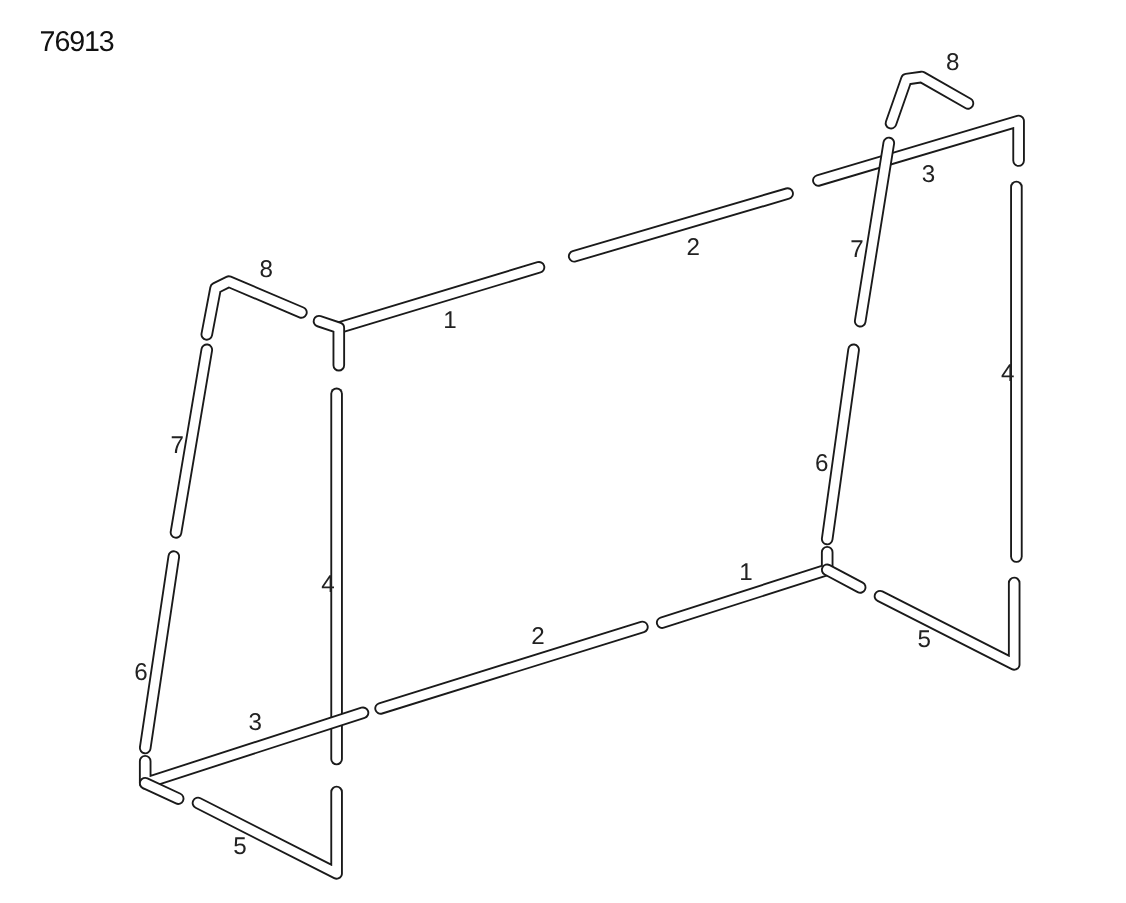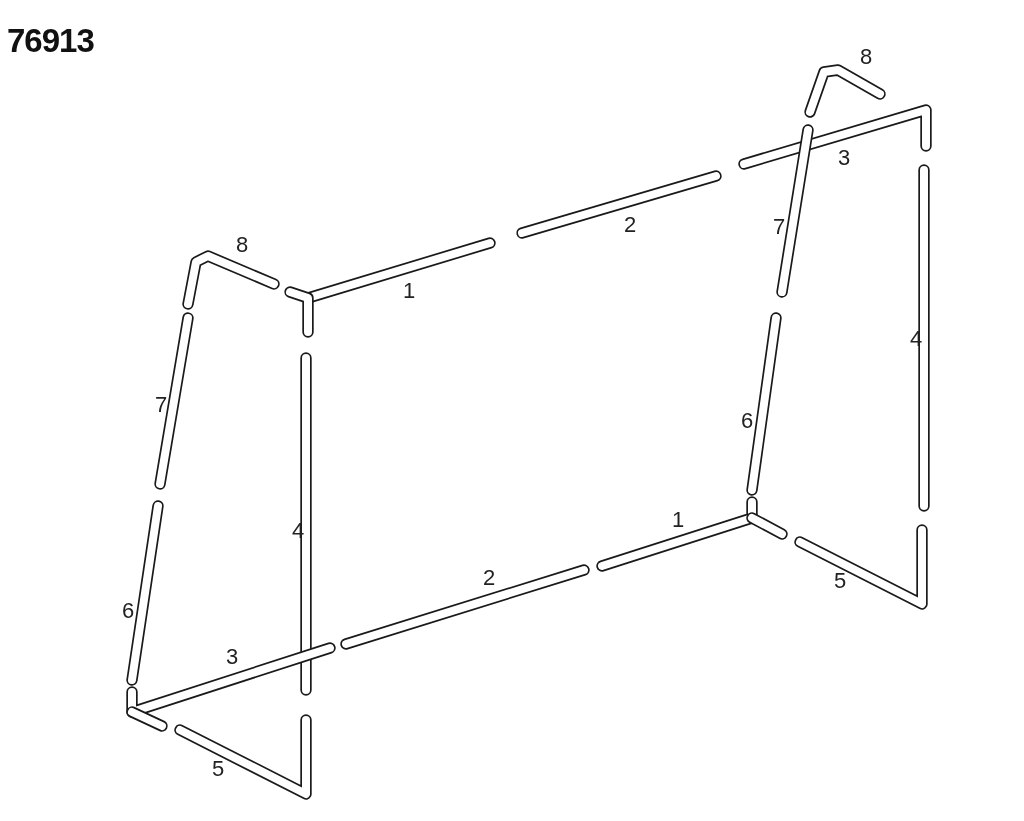--- a/index.html
+++ b/index.html
@@ -1,17 +1,17 @@
 <!DOCTYPE html>
 <html><head>
 <meta charset="utf-8">
 <style>
   html, body { margin:0; padding:0; background:#ffffff; }
   body { width:1024px; height:821px; position:relative; overflow:hidden; font-family:"Liberation Sans", sans-serif; }
-  .model-number { position:absolute; left:7px; top:22px; font-size:33px; font-weight:bold; color:#111; letter-spacing:-1px; }
+  .model-number { position:absolute; left:36px; top:22px; font-size:26px; font-weight:normal; color:#111; letter-spacing:-1px; }
   svg#diagram { position:absolute; left:0; top:0; }
   .tube-outline { stroke:#1a1a1a; fill:none; stroke-linecap:round; stroke-linejoin:round; }
   .tube-fill { stroke:#ffffff; fill:none; stroke-linecap:round; stroke-linejoin:round; }
   .part-label { font-family:"Liberation Sans", sans-serif; font-size:22px; fill:#222; }
 </style>
 </head>
 <body>
 
 <div class="model-number">76913</div>
 

